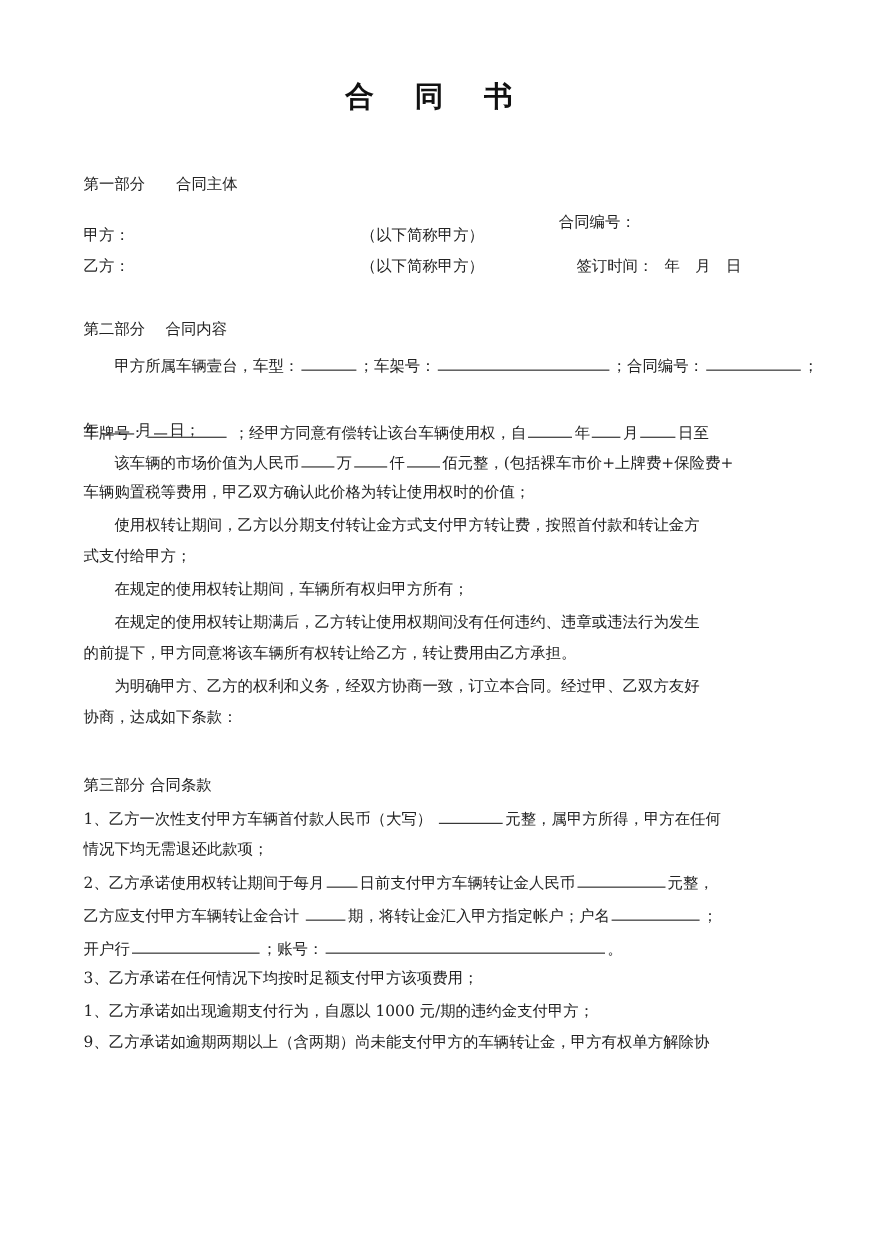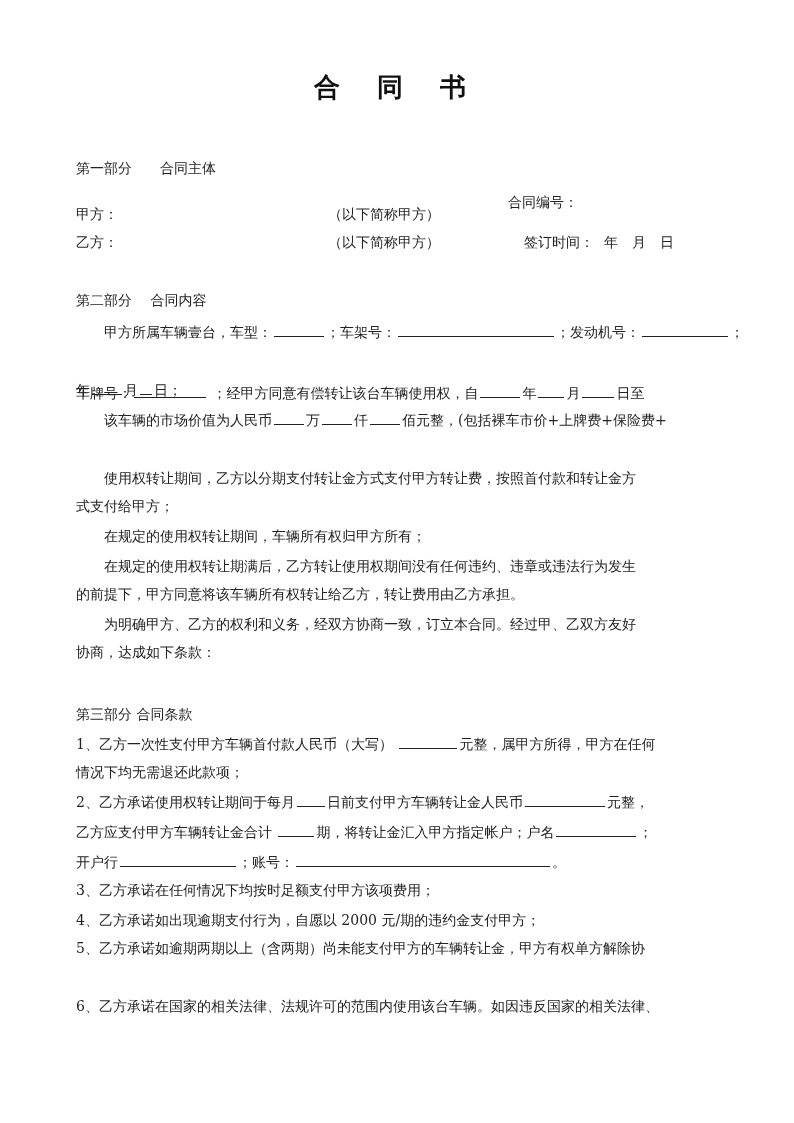--- a/index.html
+++ b/index.html
@@ -27,34 +27,35 @@
   <div class="abs" style="left:508px; top:192px;text-align:center;">合同编号：</div>
 
   <div class="abs" style="left:76px; top:232px;">乙方：</div>
   <div class="abs" style="left:328px; top:232px;">（以下简称甲方）</div>
   <div class="abs" style="left:508px; top:232px;margin-left:16px;">签订时间：</div>
   <div class="abs" style="left:604px; top:232px; word-spacing:8px;">年　月　日</div>
 
   <div class="line" style="top:290px;">第二部分　 合同内容</div>
 
   <div class="line ind" style="top:322px;">
-    <span>甲方所属车辆壹台，车型：</span><span class="blank" style="width:50px;"></span><span>；车架号：</span><span class="blank" style="width:156px;"></span><span>；发动机号：</span><span class="blank" style="width:86px;"></span><span>；</span>
+    <span>甲方所属车辆壹台，车型：</span><span class="blank" style="width:50px;"></span><span>；车架号：</span><span class="blank" style="width:156px;"></span><span>；合同编号：</span><span class="blank" style="width:86px;"></span><span>；</span>
   </div>
 
   <div class="line" style="top:352px;margin-top:31px;">
     <span>车牌号：</span><span class="blank" style="width:72px;"></span> <span>；经甲方同意有偿转让该台车辆使用权，自</span><span class="blank" style="width:40px;"></span><span>年</span><span class="blank" style="width:26px;"></span><span>月</span><span class="blank" style="width:32px;"></span><span>日至</span>
   </div>
 
   <div class="line" style="top:380px;">
     <span>年</span><span class="blank" style="width:30px;"></span><span>月</span><span class="blank" style="width:12px;"></span><span>日；</span>
   </div>
 
   <div class="line ind" style="top:410px;">
     <span>该车辆的市场价值为人民币</span><span class="blank" style="width:30px;"></span><span>万</span><span class="blank" style="width:30px;"></span><span>仟</span><span class="blank" style="width:30px;"></span><span>佰元整，(包括裸车市价+上牌费+保险费+</span>
   </div>
+  <div class="line" style="top:438px;">车辆购置税等费用，甲乙双方确认此价格为转让使用权时的价值；</div>
 
   <div class="line ind" style="top:468px;">使用权转让期间，乙方以分期支付转让金方式支付甲方转让费，按照首付款和转让金方</div>
   <div class="line" style="top:496px;">式支付给甲方；</div>
 
   <div class="line ind" style="top:526px;">在规定的使用权转让期间，车辆所有权归甲方所有；</div>
 
   <div class="line ind" style="top:556px;">在规定的使用权转让期满后，乙方转让使用权期间没有任何违约、违章或违法行为发生</div>
   <div class="line ind" style="top:614px;">为明确甲方、乙方的权利和义务，经双方协商一致，订立本合同。经过甲、乙双方友好</div>
 
   <div class="line" style="top:584px;">的前提下，甲方同意将该车辆所有权转让给乙方，转让费用由乙方承担。</div>
@@ -71,17 +72,16 @@
     <span>2、乙方承诺使用权转让期间于每月</span><span class="blank" style="width:28px;"></span><span>日前支付甲方车辆转让金人民币</span><span class="blank" style="width:80px;"></span><span>元整，</span>
   </div>
   <div class="line" style="top:822px;">
     <span>乙方应支付甲方车辆转让金合计</span> <span class="blank" style="width:36px;"></span><span>期，将转让金汇入甲方指定帐户；户名</span><span class="blank" style="width:80px;"></span><span>；</span>
   </div>
   <div class="line" style="top:852px;">
     <span>开户行</span><span class="blank" style="width:116px;"></span><span>；账号：</span><span class="blank" style="width:254px;"></span><span>。</span>
   </div>
 
   <div class="line" style="top:880px;">3、乙方承诺在任何情况下均按时足额支付甲方该项费用；</div>
-  <div class="line" style="top:910px;">4、乙方承诺如出现逾期支付行为，自愿以 2000 元/期的违约金支付甲方；</div>
-  <div class="line" style="top:938px;">5、乙方承诺如逾期两期以上（含两期）尚未能支付甲方的车辆转让金，甲方有权单方解除协</div>
-  <div class="line" style="top:996px;">6、乙方承诺在国家的相关法律、法规许可的范围内使用该台车辆。如因违反国家的相关法律、</div>
+  <div class="line" style="top:910px;">1、乙方承诺如出现逾期支付行为，自愿以 1000 元/期的违约金支付甲方；</div>
+  <div class="line" style="top:938px;">9、乙方承诺如逾期两期以上（含两期）尚未能支付甲方的车辆转让金，甲方有权单方解除协</div>
 
 </div>
 
 </body></html>

